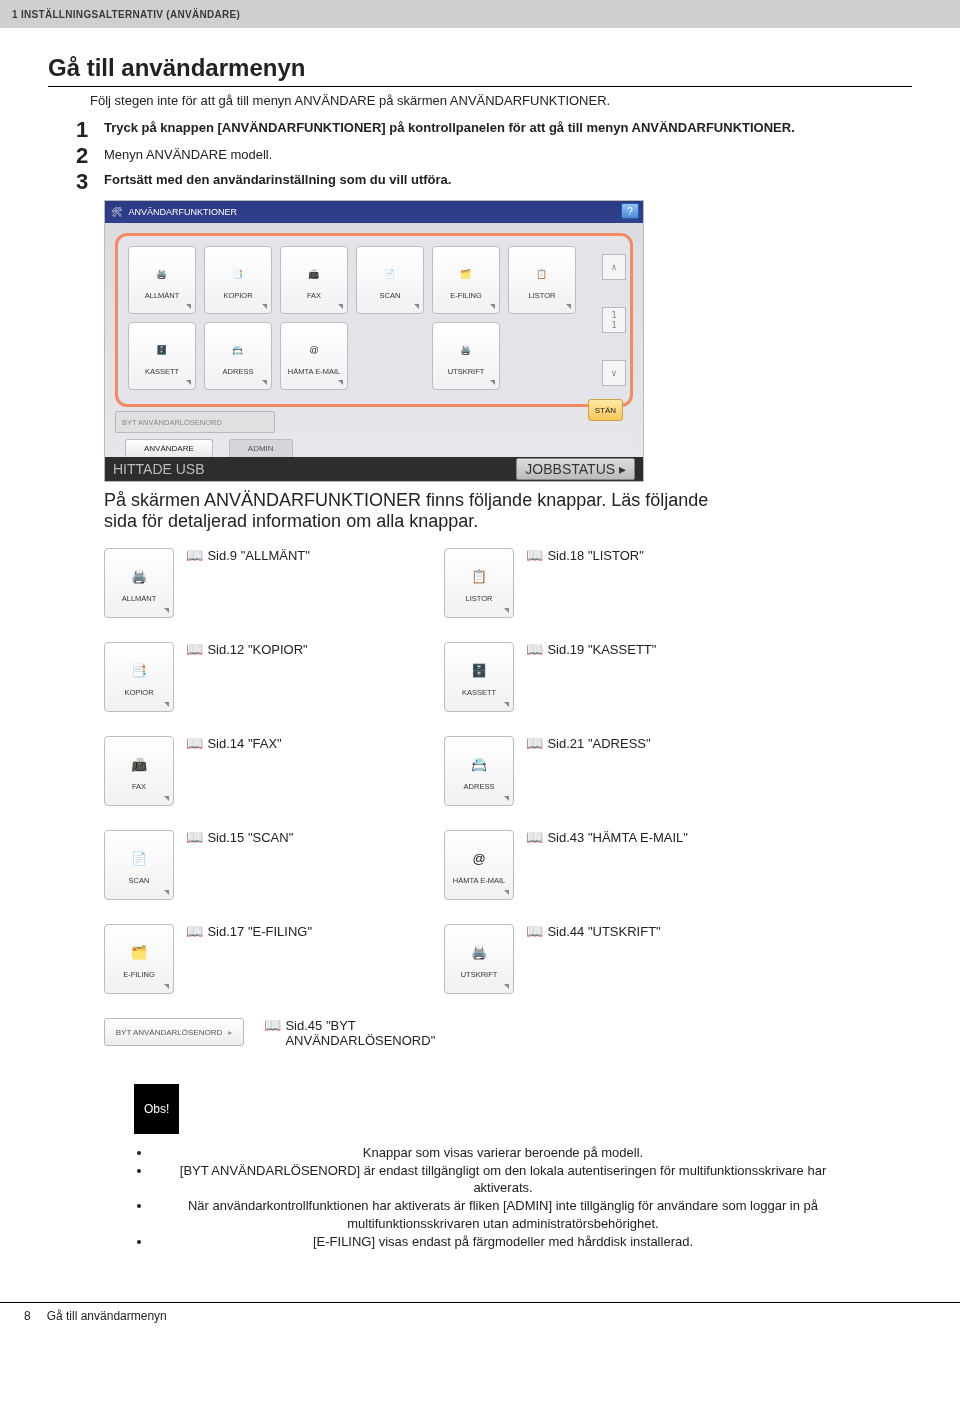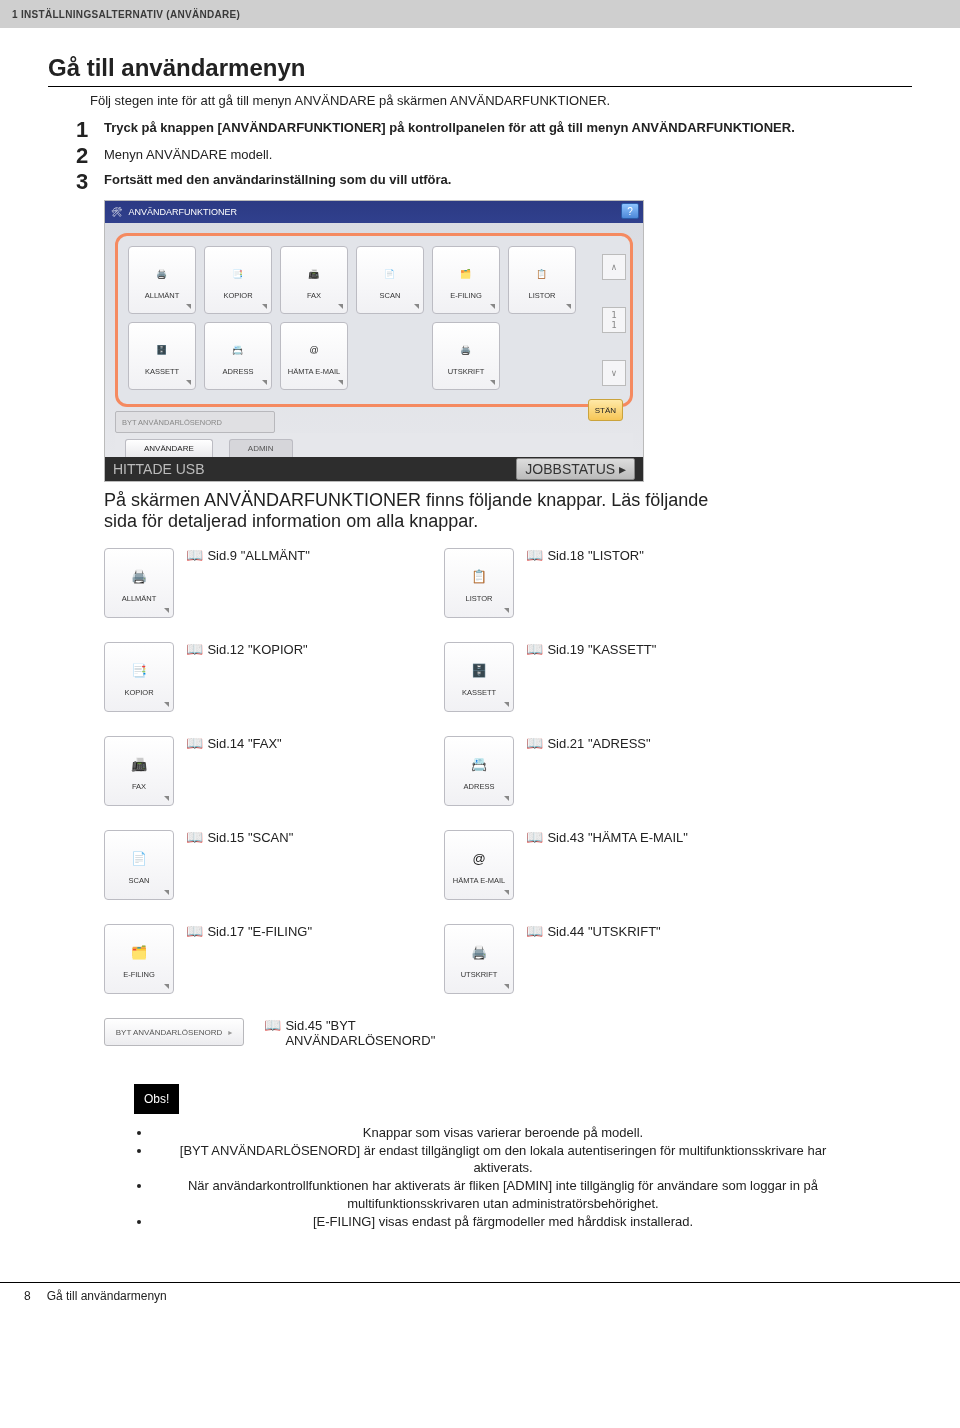--- a/index.html
+++ b/index.html
@@ -198,21 +198,21 @@
     font-size: 8px; color:#555;
     display:flex; align-items:center; justify-content:center;
   }
 
   .obs {
     margin: 30px 0 0 86px;
     max-width: 720px;
   }
   .obs .tag {
     background: #000; color: #fff; display: inline-block;
-    padding: 8px 10px; font-size: 12px; margin-bottom: 6px;
+    padding: 18px 10px; font-size: 12px; margin-bottom: 6px;
   }
   .obs ul { margin: 4px 0 0 0; padding-left: 18px; }
   .obs li { margin-bottom: 1px; font-size: 13px; line-height: 1.32; text-align: center; }
 
   .pgftr {
     margin: 52px -48px 0 -48px;
     border-top: 1px solid #000;
     padding: 6px 48px 0 24px;
     font-size: 12px;
     display:flex; gap: 16px;

